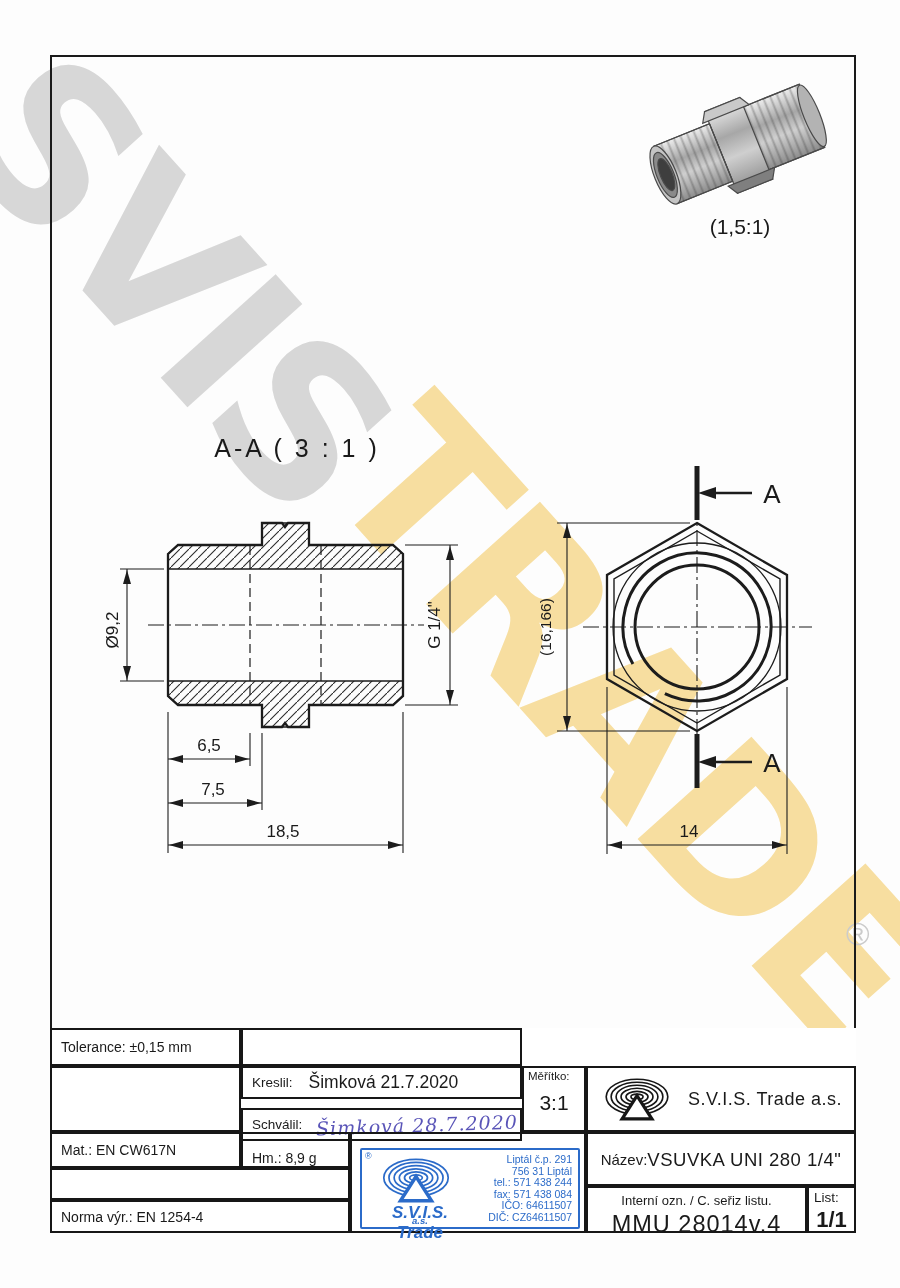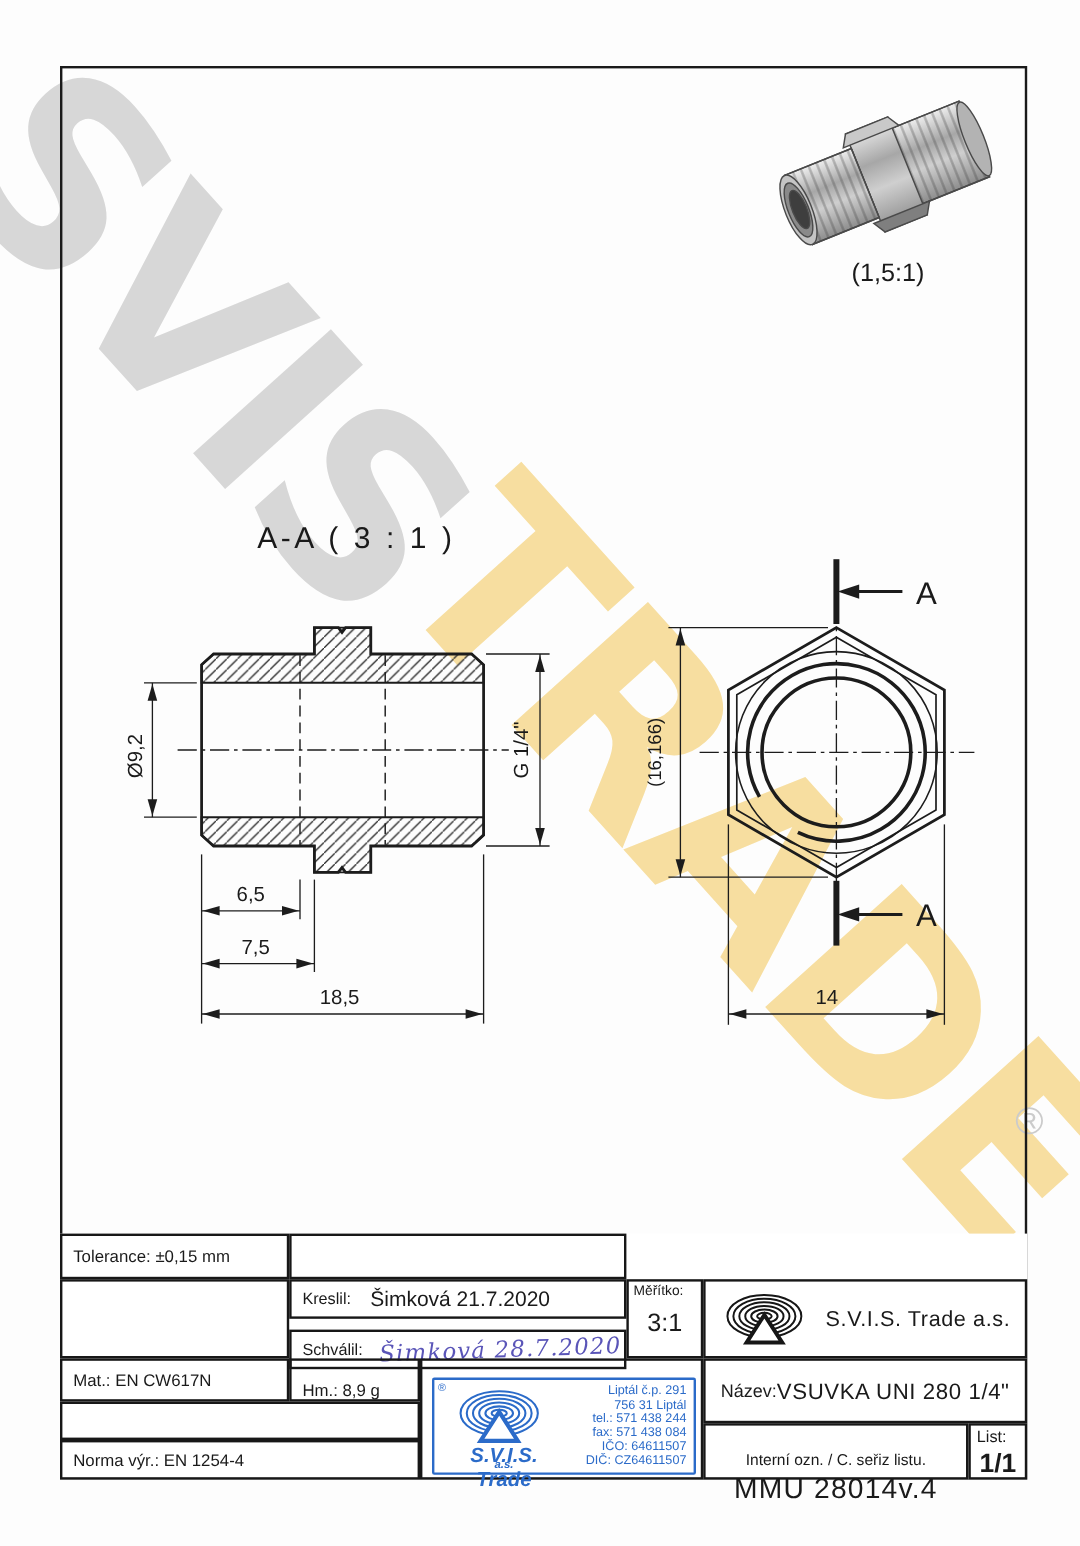--- a/index.html
+++ b/index.html
@@ -35,21 +35,21 @@
        margin-left:14px;transform:rotate(-2deg);letter-spacing:1px;}
   .meritko{flex-direction:column;align-items:stretch;justify-content:flex-start;}
   .meritko .mlbl{font-size:11.5px;padding:2px 0 0 4px;}
   .meritko .mval{font-size:21px;text-align:center;margin-top:9px;}
   .logo-cell{justify-content:flex-start;}
   .company{font-size:18px;margin-left:18px;letter-spacing:.5px;}
   .nazev{justify-content:center;}
   .nazev .nlbl{font-size:15px;}
   .nazev .nval{font-size:18.5px;margin-top:2px;letter-spacing:.5px;}
   .interni{flex-direction:column;justify-content:flex-start;}
-  .interni .ilbl{font-size:13px;margin-top:21px;}
+  .interni .ilbl{font-size:13px;margin-top:5px;}
   .interni .ival{font-size:23.5px;margin-top:3px;letter-spacing:1px;}
   .list{flex-direction:column;align-items:stretch;justify-content:flex-start;}
   .list .llbl{font-size:13.5px;padding:2px 0 0 5px;}
   .list .lval{font-size:22px;text-align:center;margin-top:2px;font-weight:bold;}
   
   .stamp{
     position:absolute;left:8px;top:14px;width:220px;height:81px;
     border:2px solid #2b6bc9;box-sizing:border-box;color:#2b6bc9;border-radius:2px;
   }
   .stamp .sreg{position:absolute;left:3px;top:1px;font-size:9px;}

